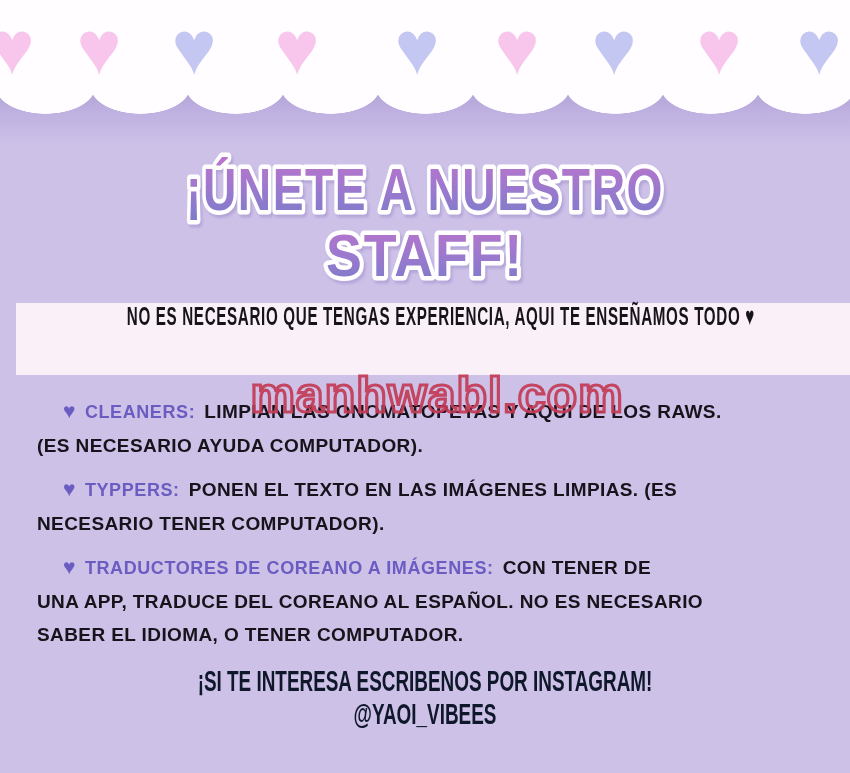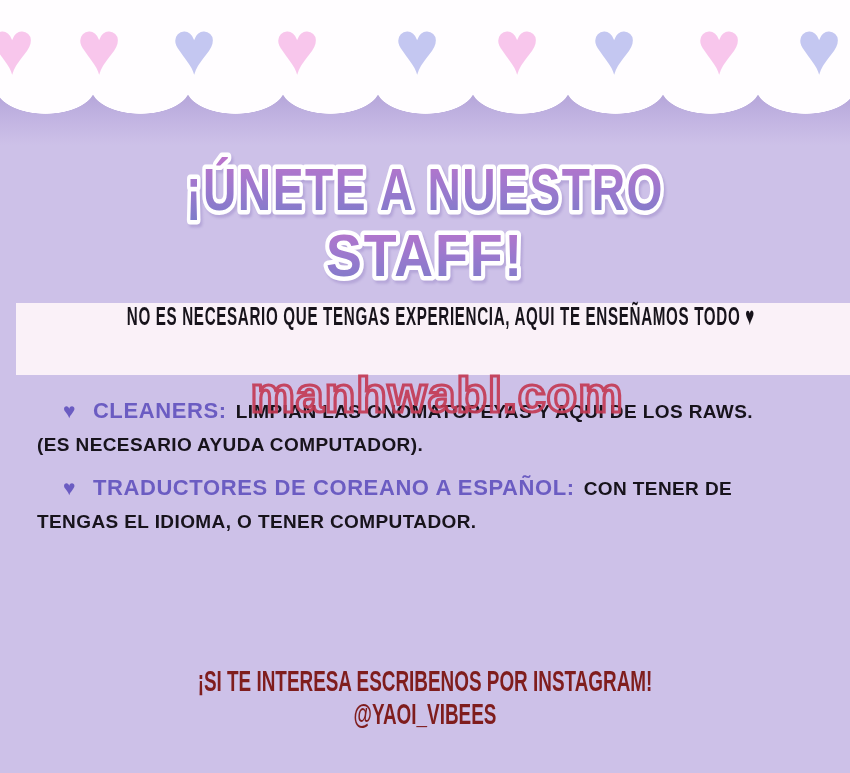--- a/index.html
+++ b/index.html
@@ -78,28 +78,28 @@
   }
   .section {
     font-weight:bold; color:#17131b;
     font-size:19px; line-height:33px; letter-spacing:0.4px;
     margin:0 0 10px 0;
   }
   .section .bullet {
     color:#6b5cc2; font-size:21px; margin-left:26px; margin-right:9px;
   }
   .section .label {
-    color:#6b5cc2; font-size:22px; letter-spacing:0.6px; margin-right:9px;margin-left:8px;
+    color:#6b5cc2; font-size:18px; letter-spacing:0.6px; margin-right:9px;
   }
   .section .line-extra { white-space:nowrap; }
 
   
   .footer {
     position:absolute; top:664px; left:0; width:850px;
-    text-align:center; color:#7f1d1d; font-weight:bold; z-index:2;
+    text-align:center; color:#0f172a; font-weight:bold; z-index:2;
   }
   .footer-line1 {
     font-size:27px; line-height:34px; white-space:nowrap;
     transform:scale(0.70, 1.08);
   }
   .footer-line2 {
     font-size:27px; line-height:32px; white-space:nowrap;
     transform:scale(0.70, 1.08);
   }
 </style>
@@ -140,24 +140,29 @@
 
   <div class="watermark">manhwabl.com</div>
 
   <div class="content">
 
     <div class="section">
       <span class="bullet">♥</span><span class="label">CLEANERS:</span><span class="rest">LIMPIAN LAS ONOMATOPEYAS Y AQUI DE LOS RAWS.</span>
       <div class="line-extra">(ES NECESARIO AYUDA COMPUTADOR).</div>
     </div>
 
+    <div class="section">
+      <span class="bullet">♥</span><span class="label">TYPPERS:</span><span class="rest">PONEN EL TEXTO EN LAS IMÁGENES LIMPIAS. (ES</span>
+      <div class="line-extra">NECESARIO TENER COMPUTADOR).</div>
+    </div>
 
     <div class="section">
-      <span class="bullet">♥</span><span class="label">TRADUCTORES DE COREANO A ESPAÑOL:</span><span class="rest">CON TENER DE</span>
-      <div class="line-extra">TENGAS EL IDIOMA, O TENER COMPUTADOR.</div>
+      <span class="bullet">♥</span><span class="label">TRADUCTORES DE COREANO A IMÁGENES:</span><span class="rest">CON TENER DE</span>
+      <div class="line-extra">UNA APP, TRADUCE DEL COREANO AL ESPAÑOL. NO ES NECESARIO</div>
+      <div class="line-extra">SABER EL IDIOMA, O TENER COMPUTADOR.</div>
     </div>
 
   </div>
 
   <div class="footer">
     <div class="footer-line1">¡SI TE INTERESA ESCRIBENOS POR INSTAGRAM!</div>
     <div class="footer-line2">@YAOI_VIBEES</div>
   </div>
 
 </div>

